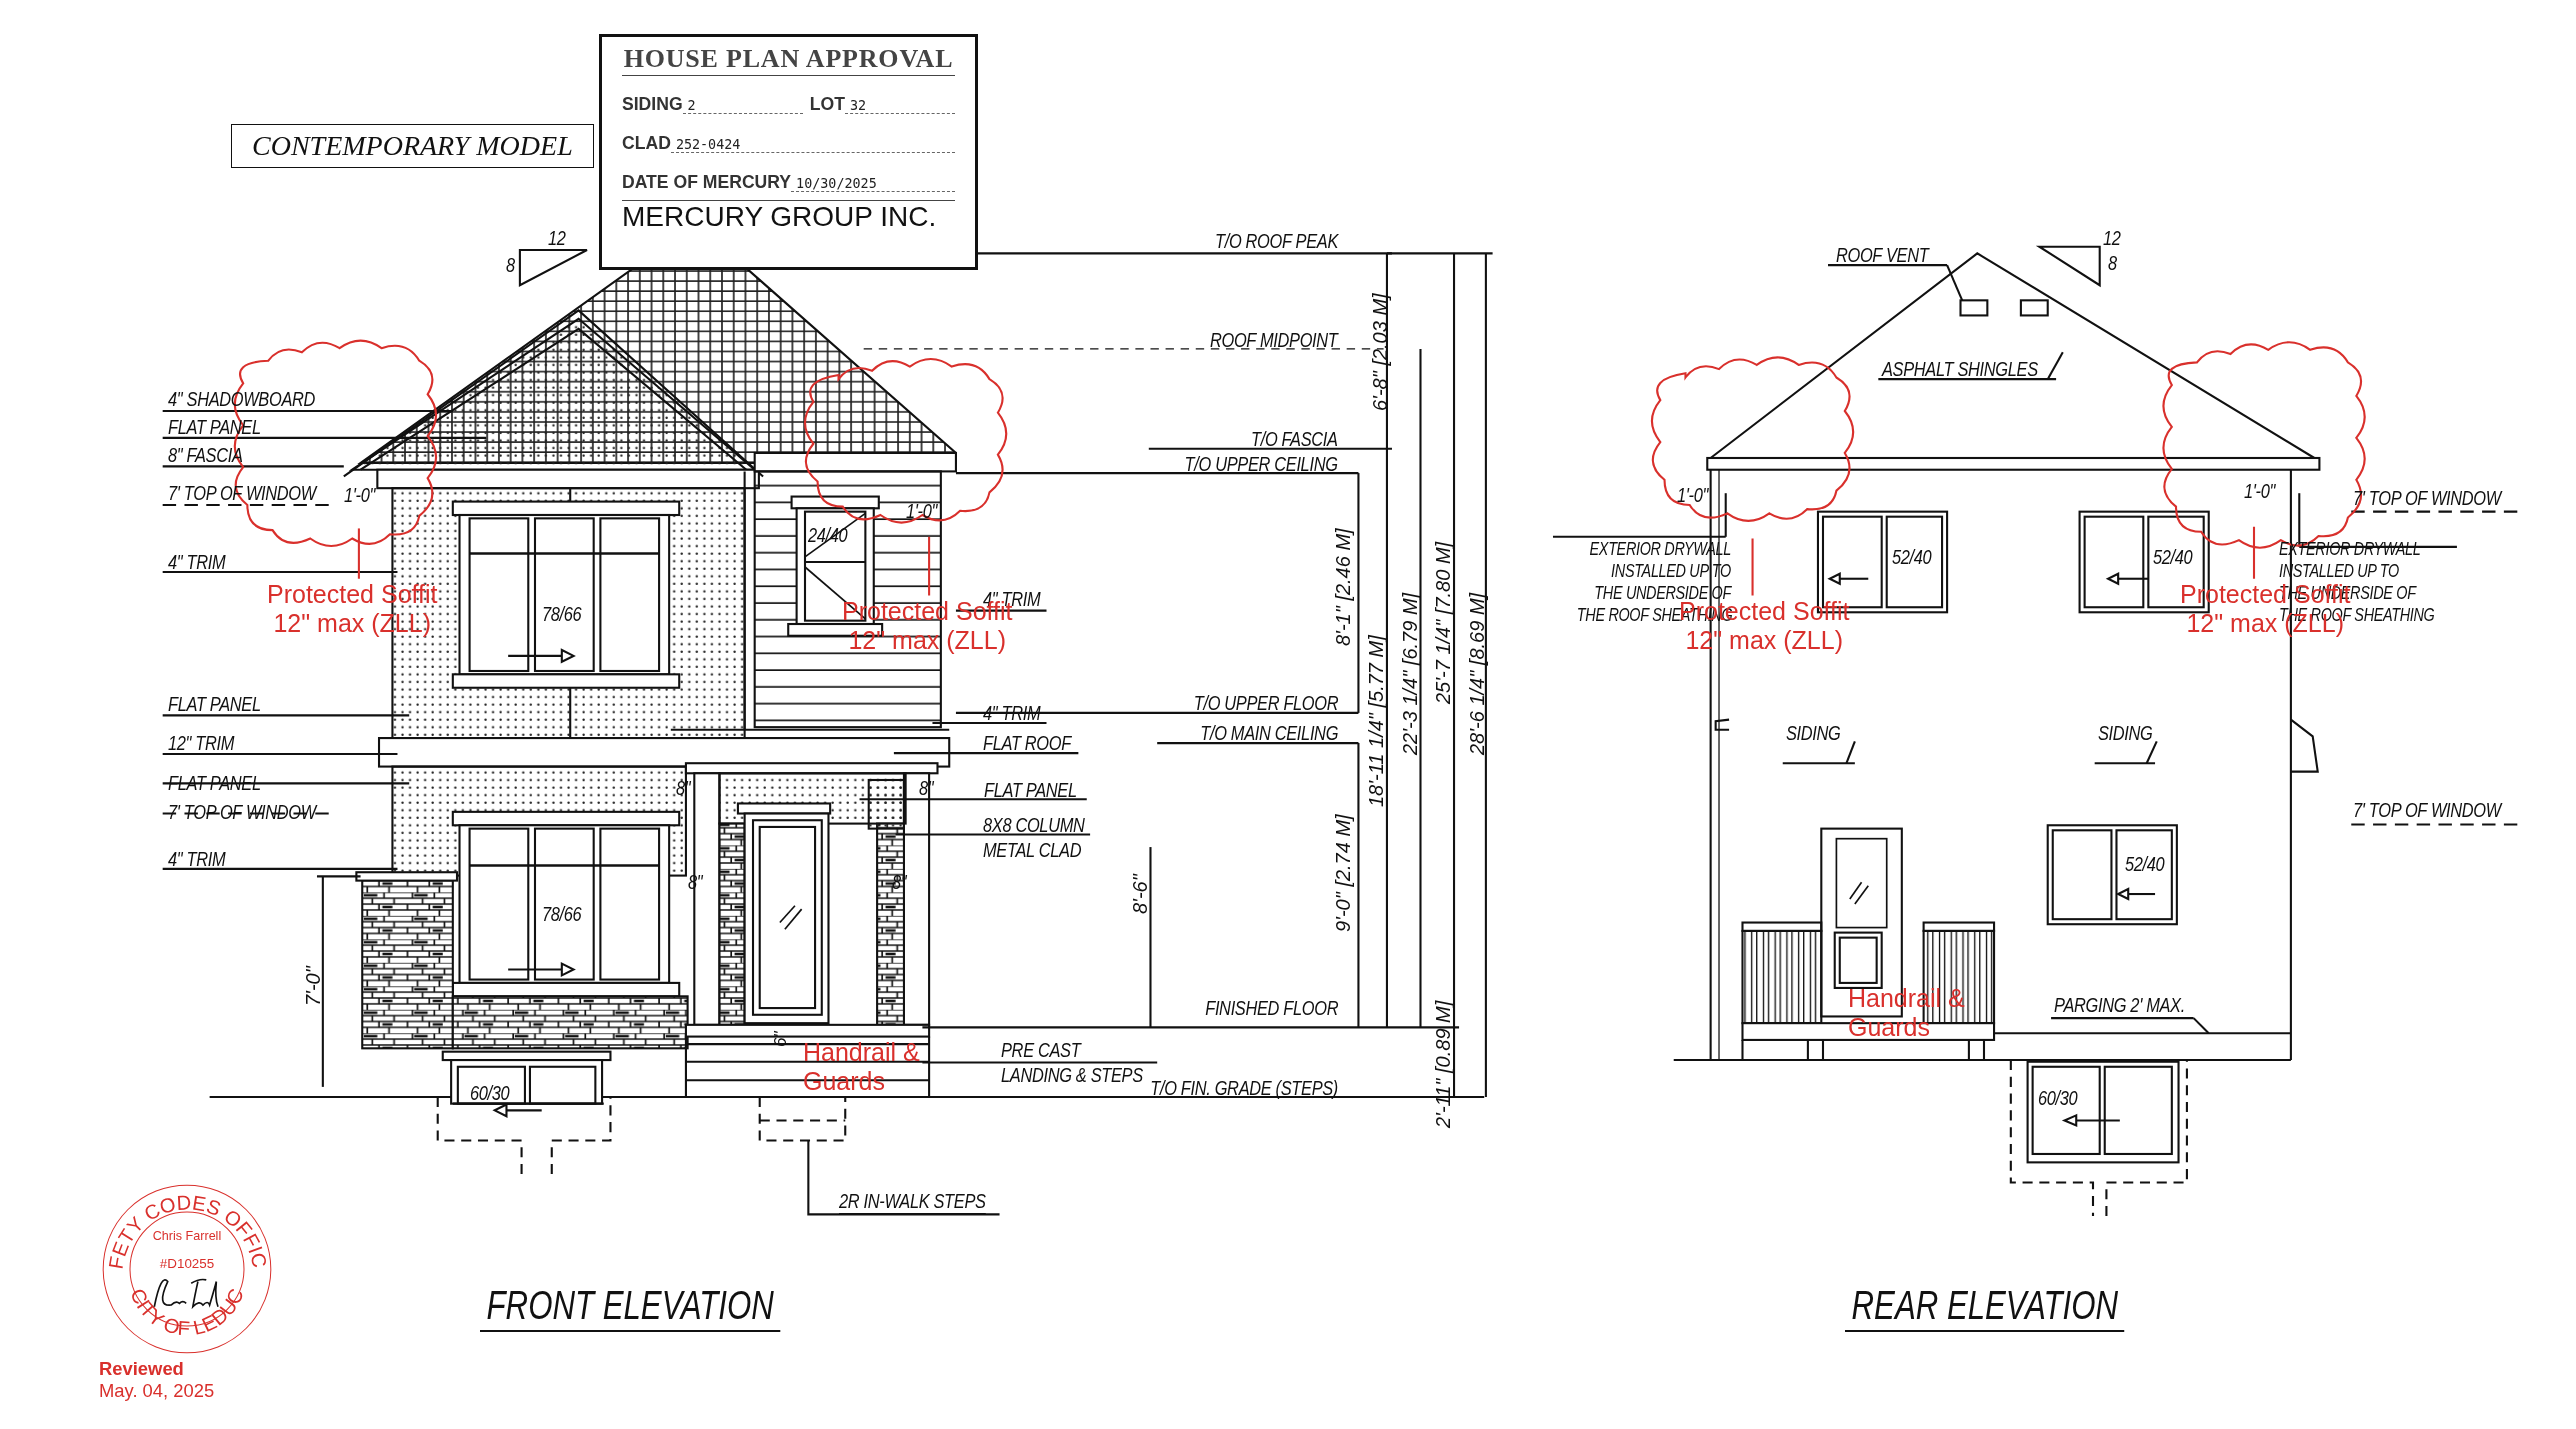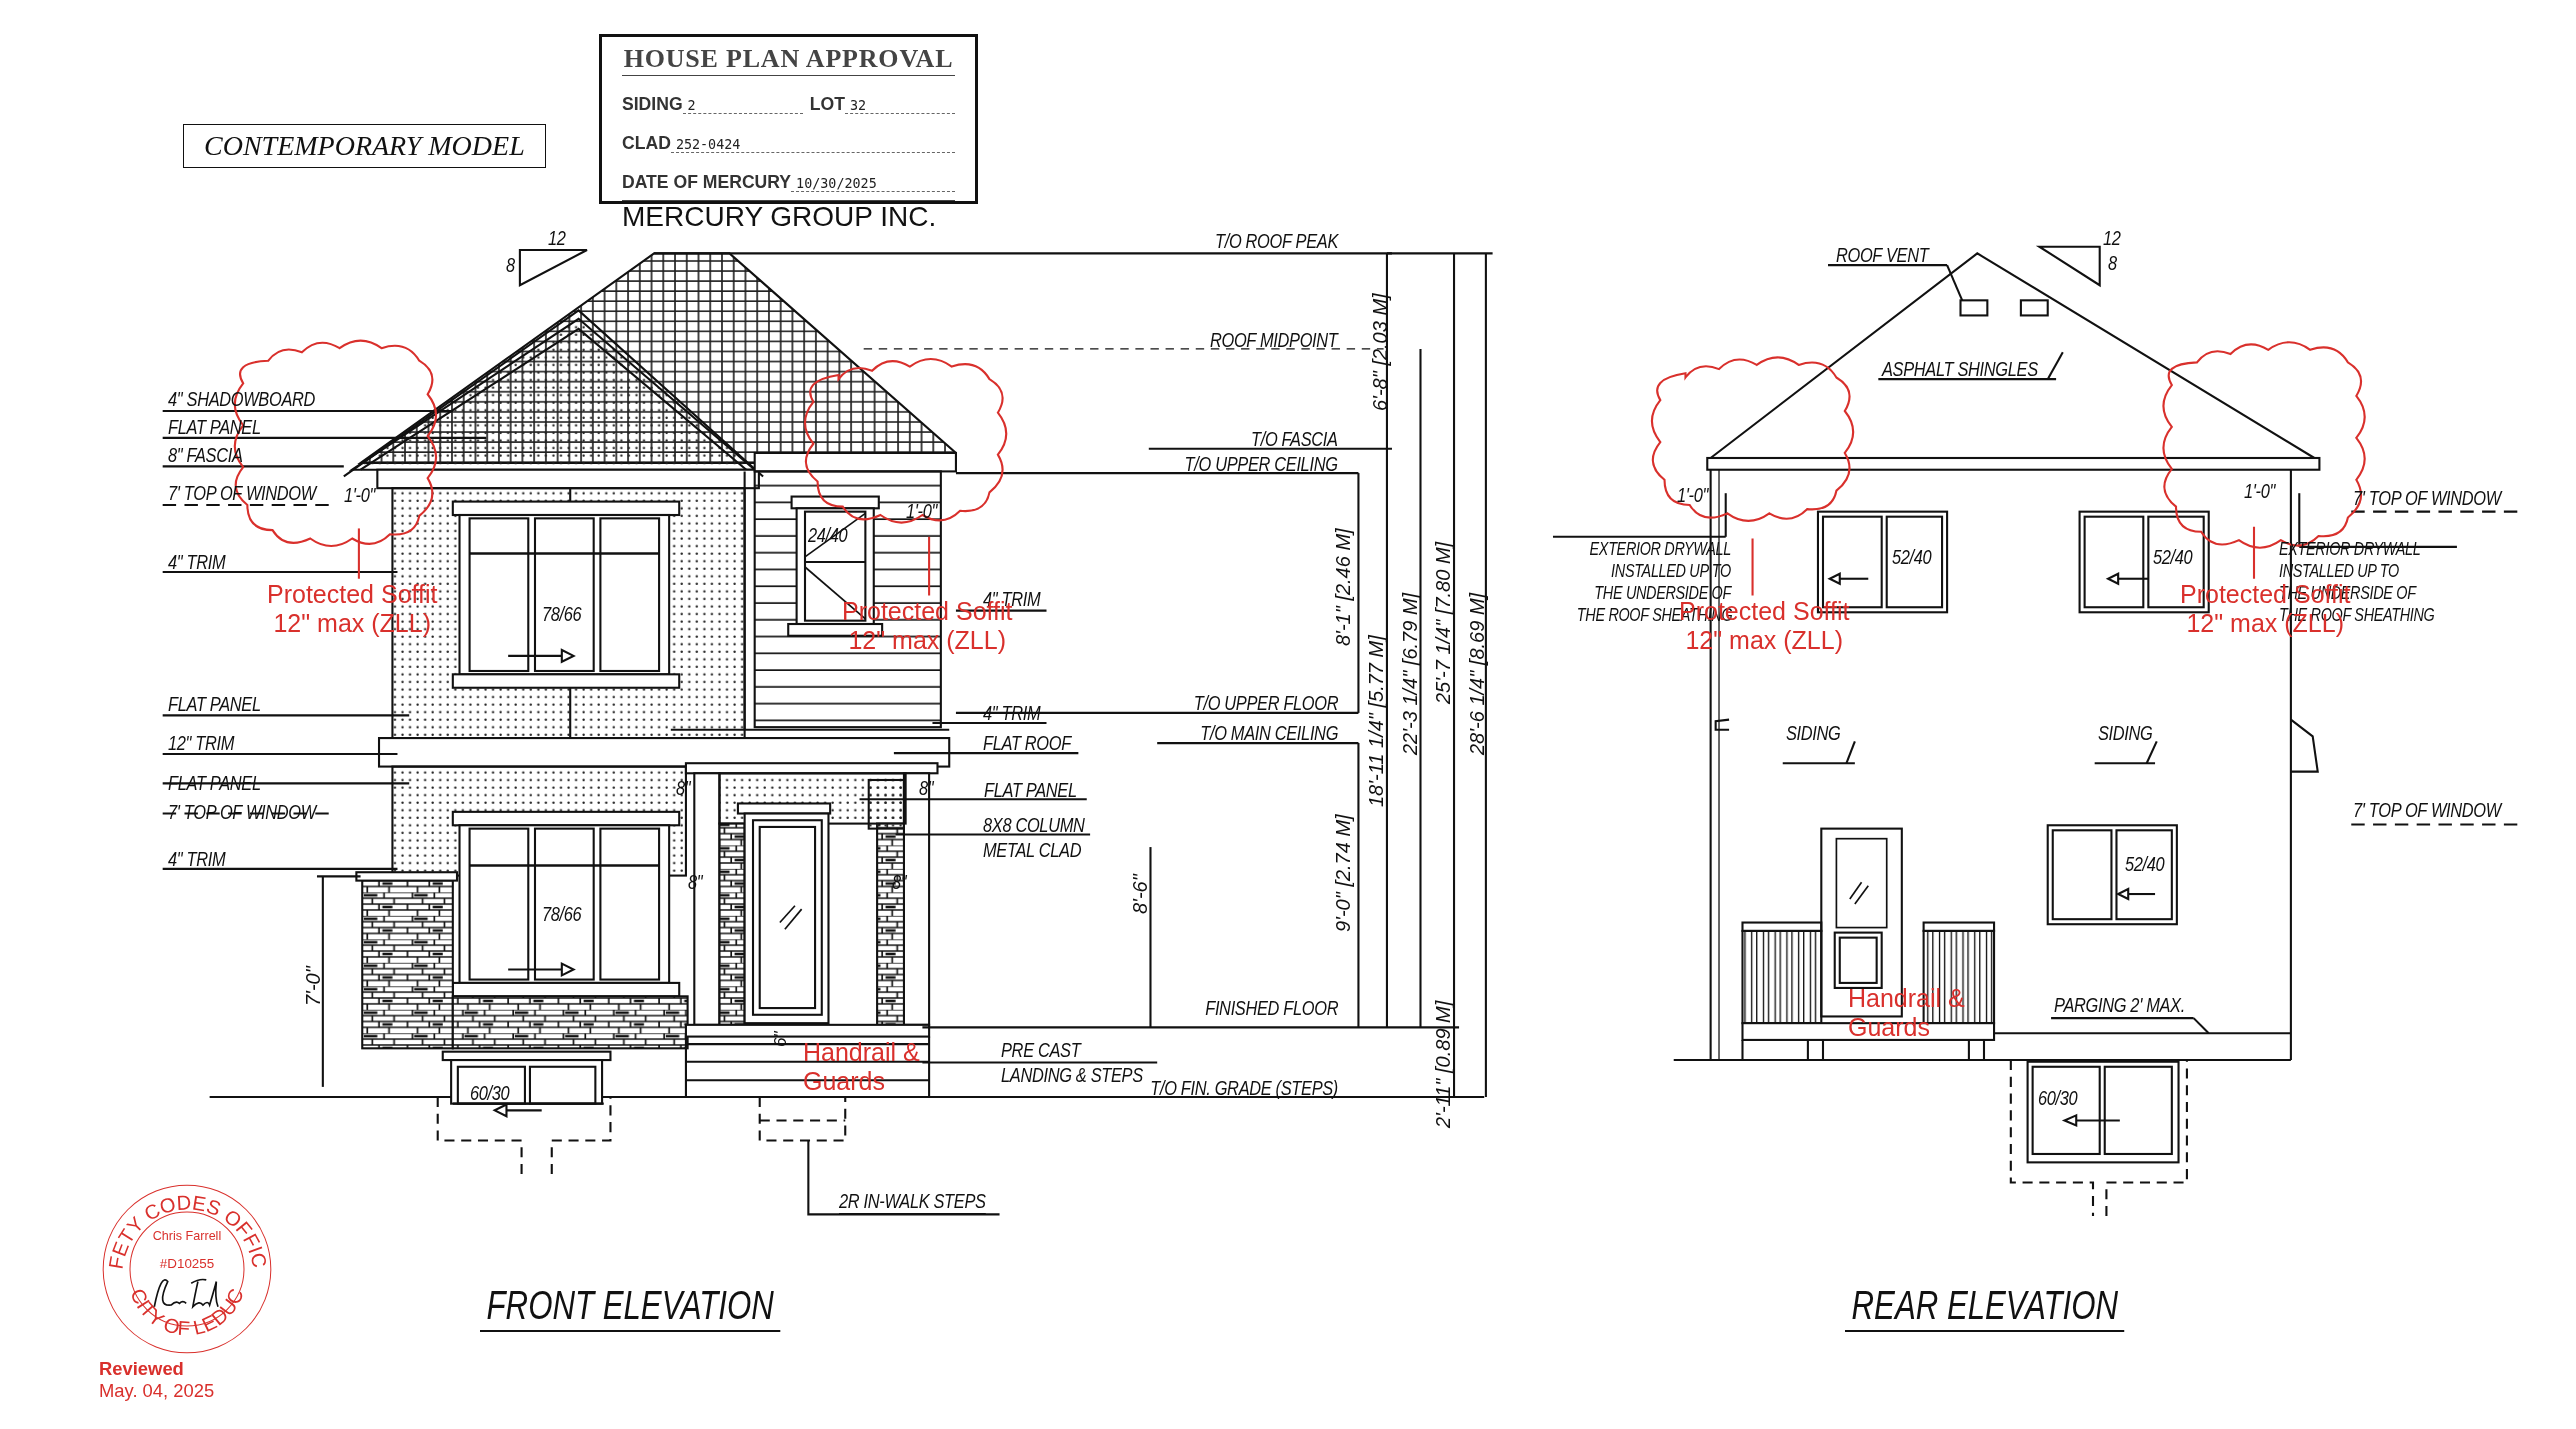--- a/index.html
+++ b/index.html
@@ -4,22 +4,22 @@
 <style>
   html, body { margin:0; padding:0; background:#ffffff; }
   body { width:2576px; height:1430px; position:relative; overflow:hidden; font-family:"Liberation Sans", sans-serif; }
   .abs { position:absolute; }
   svg.drawing { position:absolute; left:0; top:0; }
   .cad { font-family:"Liberation Sans", sans-serif; font-style:italic; color:#111; font-size:20px; line-height:1; white-space:nowrap; transform:scaleX(0.82); transform-origin:left center; letter-spacing:-0.4px; }
   .cad.u { border-bottom:1.7px solid #111; padding-bottom:1.7px; }
   .cad.r { transform-origin:right center; }
   .redtxt { color:#d9302c; font-family:"Liberation Sans", sans-serif; font-size:25px; line-height:28.5px; text-align:center; white-space:nowrap; }
   .vert { transform:rotate(-90deg); transform-origin:left top; font-family:"Liberation Sans", sans-serif; font-style:italic; font-size:20px; white-space:nowrap; color:#111; }
-  .model-box { border:1.7px solid #111; padding:5px 20px; font-family:"Liberation Serif", serif; font-style:italic; font-size:28px; color:#111; }
-  .approval { border:3.4px solid #111; background:#fff; width:379px; height:170px; box-sizing:border-box; }
+  .model-box { border:1.7px solid #111; padding:5px 20px; font-family:"Liberation Serif", serif; font-style:italic; font-size:28px; color:#111;margin-left:48px; }
+  .approval { border:3.4px solid #111; background:#fff; width:379px; height:236px; box-sizing:border-box; }
   .ap-title { font-family:"Liberation Serif", serif; font-weight:bold; font-size:26px; color:#444; letter-spacing:0.8px; text-align:center; border-bottom:1.7px solid #444; margin:6.7px 20px 0 20px; padding-bottom:1.7px; }
   .ap-row { font-family:"Liberation Sans", sans-serif; font-weight:bold; font-size:17.6px; color:#333; margin:0 20px; height:39px; display:flex; align-items:flex-end; }
   .ap-val { font-family:"DejaVu Sans Mono", monospace; font-weight:normal; font-size:13.4px; color:#222; border-bottom:0.8px dashed #666; flex:1; padding-left:5px; position:relative; top:-1.7px; }
   .ap-company { font-family:"Liberation Sans", sans-serif; font-size:28px; color:#111; text-align:left; border-top:1.7px solid #444; margin:6.7px 20px 0 20px; padding-top:0px; }
   .elev-title { font-family:"Liberation Sans", sans-serif; font-style:italic; font-size:40px; color:#111; border-bottom:2.5px solid #111; padding:0 8.4px 1.7px 8.4px; transform:scaleX(0.78); transform-origin:left center; white-space:nowrap; }
   .stamp { width:176px; height:176px; }
   .reviewed { color:#d9302c; font-family:"Liberation Sans", sans-serif; text-align:left; }
 </style>
 </head>
 <body>

